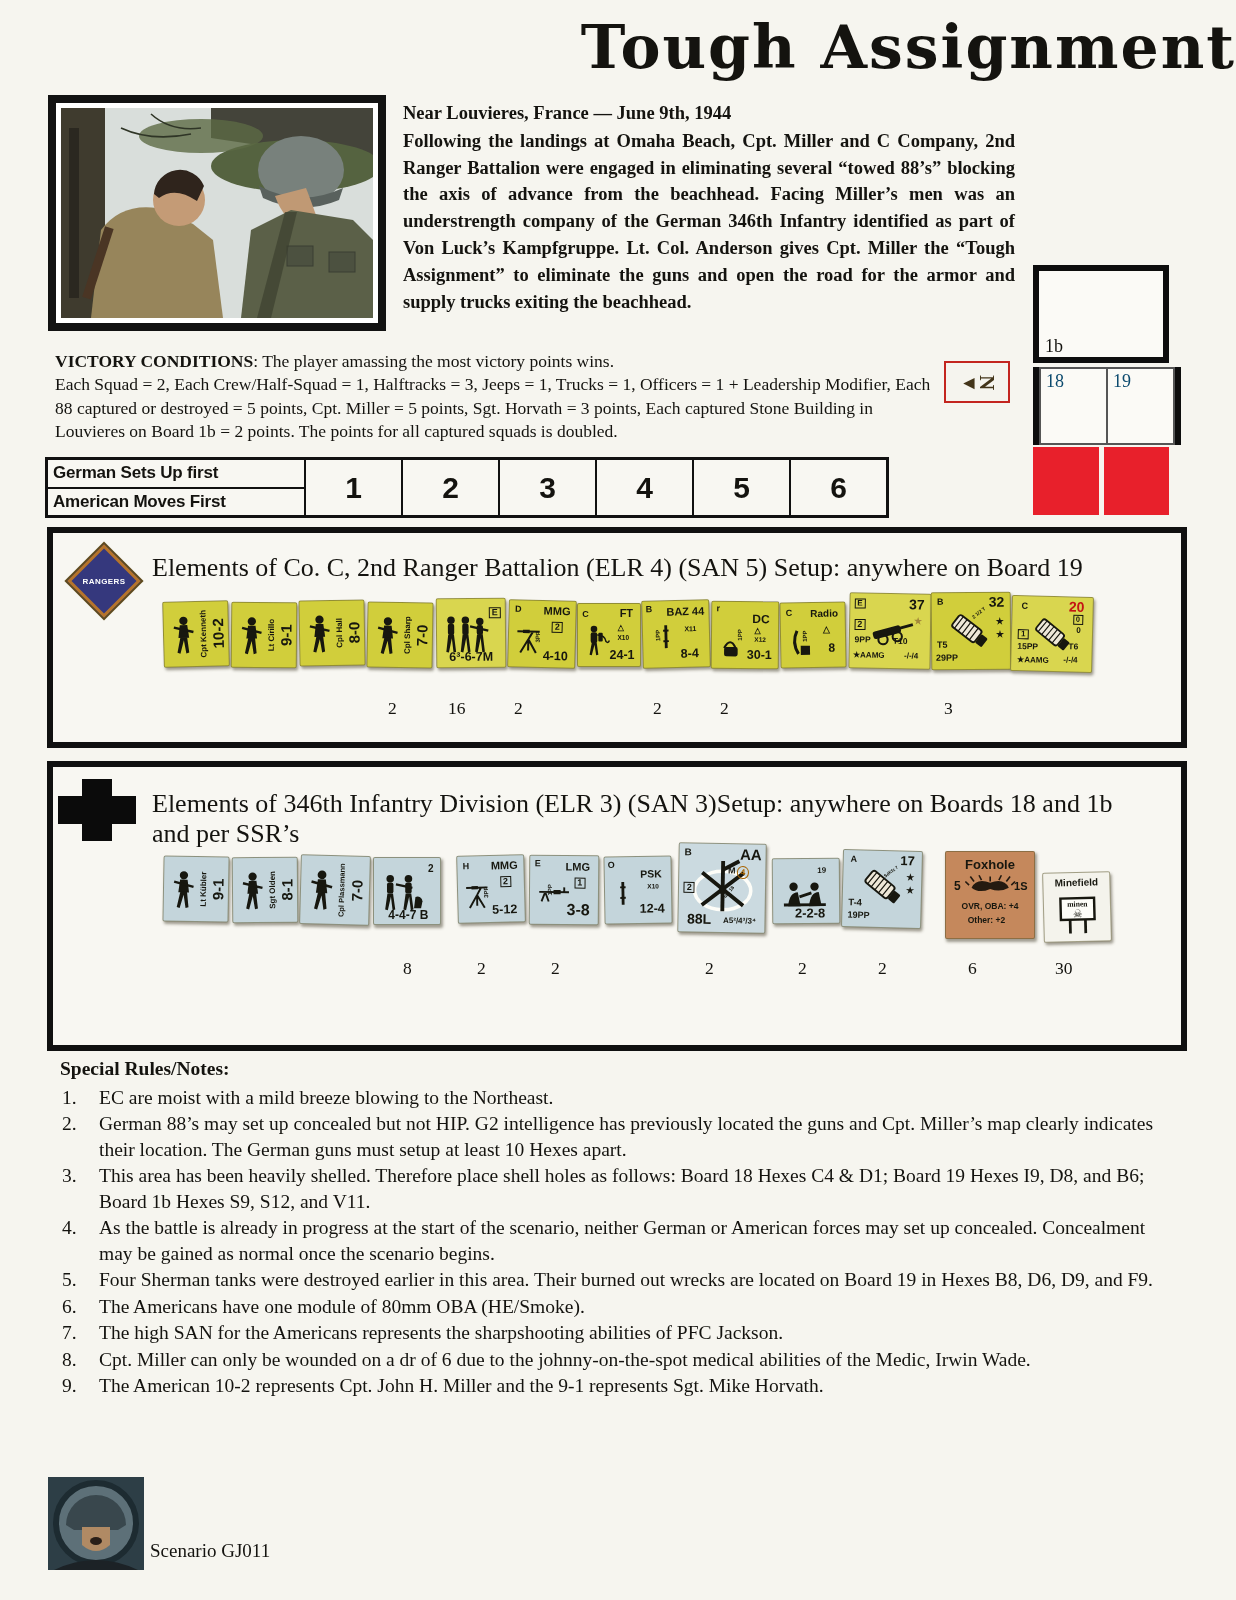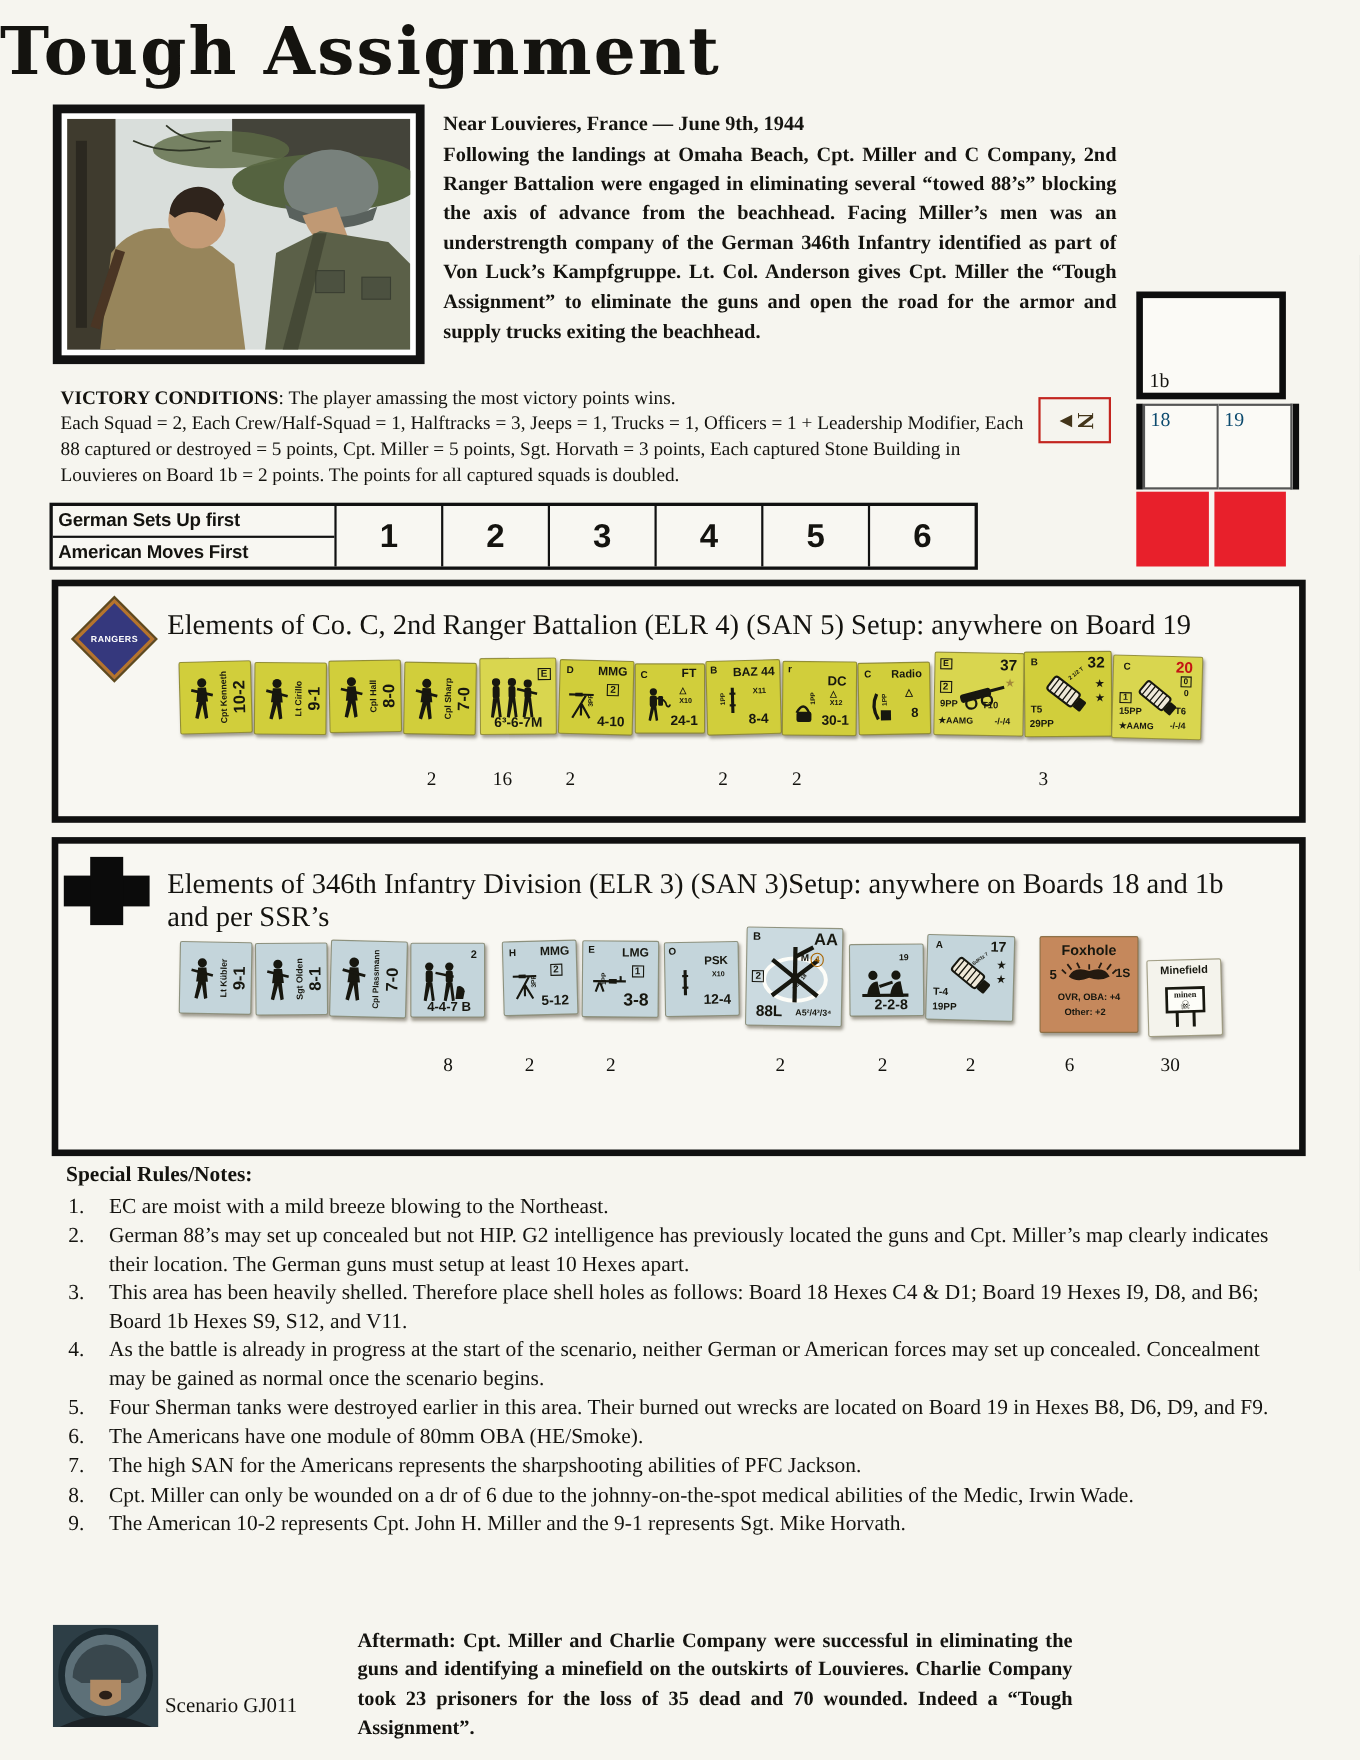--- a/index.html
+++ b/index.html
@@ -1,20 +1,20 @@
 <!DOCTYPE html>
 <html><head>
 <meta charset="utf-8">
 <style>
   html,body{margin:0;padding:0;background:#e7e6e1;}
   .page{position:relative;width:1236px;height:1600px;background:#f6f5ef;
         font-family:"Liberation Serif",serif;color:#14130f;overflow:hidden;margin:0 auto;}
   .abs{position:absolute;}
   
-  .title{left:0;right:0;top:12px;text-align:left;font-family:"DejaVu Serif",serif;
+  .title{left:0;right:0;top:12px;text-align:right;font-family:"DejaVu Serif",serif;
          font-weight:bold;font-size:60px;letter-spacing:2px;}
   
   .photo-frame{left:48px;top:95px;width:312px;height:210px;border:8px solid #121212;
                background:#fff;padding:5px;}
   .photo-frame svg{display:block;width:312px;height:210px;}
   
   .intro{left:403px;top:100px;width:612px;font-weight:bold;font-size:18.5px;line-height:1.45;}
   .intro .dateline{margin-bottom:1px;}
   .intro .body{text-align:justify;}
   
@@ -224,21 +224,20 @@
       <rect width="96" height="93" fill="#2d3e46"></rect>
       <circle cx="48" cy="46" r="40" fill="#5d7078"></circle>
       <circle cx="48" cy="46" r="40" fill="none" stroke="#1d2b31" stroke-width="6"></circle>
       <path d="M18 48 a30 30 0 0 1 60 0 l-8 5 h-44 z" fill="#39474d"></path>
       <path d="M34 50 h28 v18 q-14 12 -28 0 z" fill="#b08a64"></path>
       <ellipse cx="48" cy="64" rx="6" ry="4" fill="#2a1f18"></ellipse>
       <path d="M6 93 q42 -20 84 0 z" fill="#1c2226"></path>
     </svg>
   </div>
   <div class="abs scenario-id">Scenario GJ011</div>
-  <div class="abs aftermath">Aftermath:  Cpt. Miller and Charlie Company were successful in eliminating the guns and identifying a minefield on the outskirts of Louvieres.  Charlie Company took 23 prisoners for the loss of 35 dead and 70 wounded. Indeed a “Tough Assignment”.</div>
 
 <div class="counter" style="left: 163px; top: 601px; width: 64px; height: 64px; background: rgb(209, 206, 59); transform: rotate(-1.5deg);">
       <div class="fig" style="left: 8%; top: 12%; width: 46%; height: 78%;"><svg viewBox="0 0 22 30">
           <circle cx="11" cy="4.2" r="3.1"></circle>
           <path d="M8.2 7.4 h5.6 l1.2 9.6 h-8 z"></path>
           <path d="M8.5 16.5 L6 28 L8.2 28.7 L11 18.8 L12.6 28.7 L14.8 28 L13.5 16.5 Z"></path>
           <rect x="3.5" y="10" width="15" height="1.8" transform="rotate(14 11 11)"></rect>
         </svg></div>
       <span class="cl" style="left: 62%; top: 50%; font-size: 8px; transform: translate(-50%, -50%) rotate(-90deg);">Cpt Kenneth</span>
       <span class="cl" style="left: 84%; top: 50%; font-size: 15px; transform: translate(-50%, -50%) rotate(-90deg);">10-2</span>

